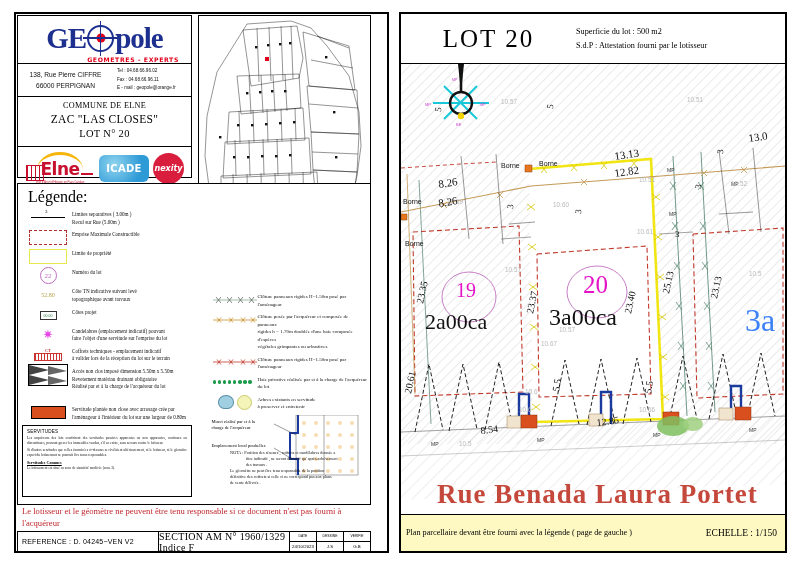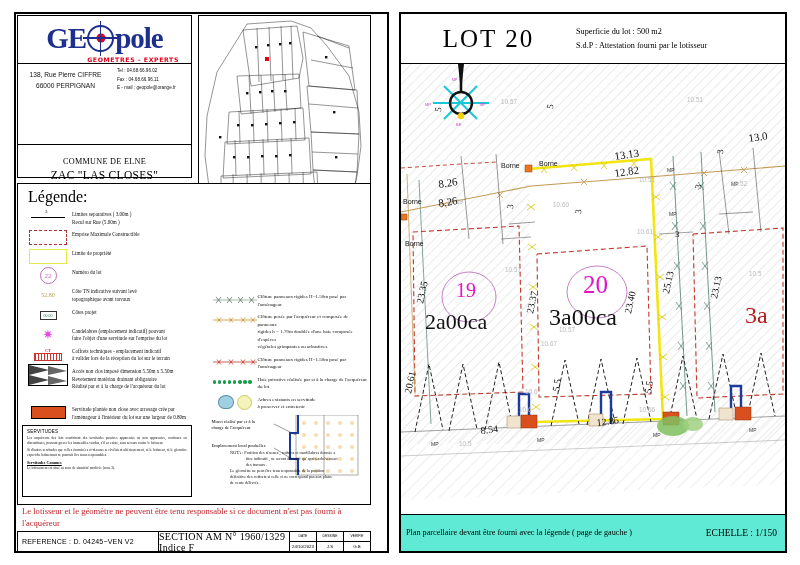--- a/index.html
+++ b/index.html
@@ -15,21 +15,21 @@
   .geopole .word{font-family:Liberation Serif, serif;font-weight:bold;font-size:29px;color:#1d2f8f;letter-spacing:-1px;}
   .target{width:23px;height:23px;border-radius:50%;border:2.5px solid #1d2f8f;position:relative;margin:0 1px;display:inline-block;}
   .target:before{content:"";position:absolute;left:50%;top:50%;width:9px;height:9px;background:#e2001a;border-radius:50%;transform:translate(-50%,-50%);}
   .target .cross{position:absolute;background:#1d2f8f;}
   .target .ch{left:-6px;top:50%;width:35px;height:1.6px;margin-top:-.8px;}
   .target .cv{top:-6px;left:50%;height:35px;width:1.6px;margin-left:-.8px;}
   .sub-ge{font-family:"DejaVu Sans",sans-serif;font-size:6.2px;font-weight:bold;color:#e2001a;letter-spacing:.6px;text-align:right;padding-right:12px;margin-top:-4px;}
   .addr-row{border-top:1px solid #000;display:flex;height:32px;}
   .addr-l{flex:0 0 95px;font-family:"Liberation Sans",sans-serif;font-size:6.6px;display:flex;flex-direction:column;justify-content:center;align-items:center;line-height:1.7;color:#111;}
   .addr-r{flex:1;font-family:"Liberation Sans",sans-serif;font-size:4.6px;display:flex;flex-direction:column;justify-content:center;line-height:1.85;color:#111;padding-left:4px;}
-  .commune{border-top:1px solid #000;padding:12px 2px 5px;text-align:center;margin-top:48px;}
+  .commune{border-top:1px solid #000;padding:4px 2px 5px;text-align:center;}
   .commune div{font-family:"Liberation Serif",serif;letter-spacing:.3px;line-height:1.32;}
   .c1{font-size:8.2px;}
   .c2{font-size:11.5px;}
   .c3{font-size:9px;}
   .c4{font-size:10.5px;}
   .logos{border-top:1px solid #000;height:43px;display:flex;align-items:center;justify-content:space-around;padding:0 5px;}
   .elne{display:flex;flex-direction:column;align-items:center;position:relative;width:70px;}
   .elne .arc{width:46px;height:15px;border-top:3px solid #f5b50a;border-radius:50%/100% 100% 0 0;position:absolute;top:0px;left:12px;}
   .elne .txt{font-family:"DejaVu Sans",sans-serif;font-weight:bold;font-size:17px;color:#c8102e;margin-top:7px;letter-spacing:-.5px;}
   .elne .bar{width:12px;height:2.5px;background:#c8102e;position:absolute;right:2px;bottom:9px;}
@@ -111,21 +111,21 @@
 
   
   #right-panel{left:399px;top:12px;width:388px;height:541px;border:2px solid #000;}
   #rp-head{position:absolute;left:401px;top:14px;width:384px;height:50px;border-bottom:1.5px solid #000;box-sizing:border-box;display:flex;align-items:center;background:#fff;}
   #rp-head .lot{flex:0 0 175px;text-align:center;font-size:25px;letter-spacing:2px;}
   #rp-head .meta{font-size:8.2px;line-height:1.7;}
 
   #plan-area{position:absolute;left:401px;top:64px;width:384px;height:450px;overflow:hidden;background:#fff;}
   #plan-area svg{position:absolute;left:0;top:0;}
 
-  #rp-foot{position:absolute;left:401px;top:514px;width:384px;height:37px;border-top:1.5px solid #000;box-sizing:border-box;display:flex;align-items:center;background:#5eead4;}
+  #rp-foot{position:absolute;left:401px;top:514px;width:384px;height:37px;border-top:1.5px solid #000;box-sizing:border-box;display:flex;align-items:center;background:#fef9c3;}
   #rp-foot .txt{flex:1;padding-left:5px;font-size:8.2px;line-height:1.55;}
   #rp-foot .sc{flex:0 0 110px;text-align:right;padding-right:8px;font-size:9.5px;}
 
   .street-name{position:absolute;font-family:"Liberation Serif",serif;color:#c0392b;font-weight:bold;}
 </style>
 </head>
 <body>
 
 <div class="page">
 
@@ -725,22 +725,23 @@
         <text x="4" y="182">Borne</text>
       </g>
     </svg>
 
     <div style="position:absolute;left:55px;top:215px;font-size:20px;color:#e413c6;font-family:'Liberation Serif',serif;">19</div>
     <div style="position:absolute;left:24px;top:245px;font-size:22px;color:#111;font-family:'Liberation Serif',serif;">2a00ca</div>
 
     <div style="position:absolute;left:182px;top:207px;font-size:25px;color:#e413c6;font-family:'Liberation Serif',serif;">20</div>
     <div style="position:absolute;left:148px;top:240px;font-size:24px;color:#111;font-family:'Liberation Serif',serif;">3a00ca</div>
 
-    <div style="position:absolute;left:344px;top:238px;font-size:24px;color:#b91c1c;font-family:'Liberation Serif',serif;">3a</div>
-
+    <div style="position:absolute;left:344px;top:238px;font-size:32px;color:#3b82f6;font-family:'Liberation Serif',serif;">3a</div>
+
+    <div class="street-name" style="left:36px;top:415px;font-size:27px;letter-spacing:1px;opacity:.92;">Rue Benada Laura Portet</div>
   </div>
 
   <div id="rp-foot">
     <div class="txt">
       <div>Plan parcellaire devant être fourni avec la légende ( page de gauche )</div>
     </div>
     <div class="sc">ECHELLE : 1/150</div>
   </div>
 
 </div>

